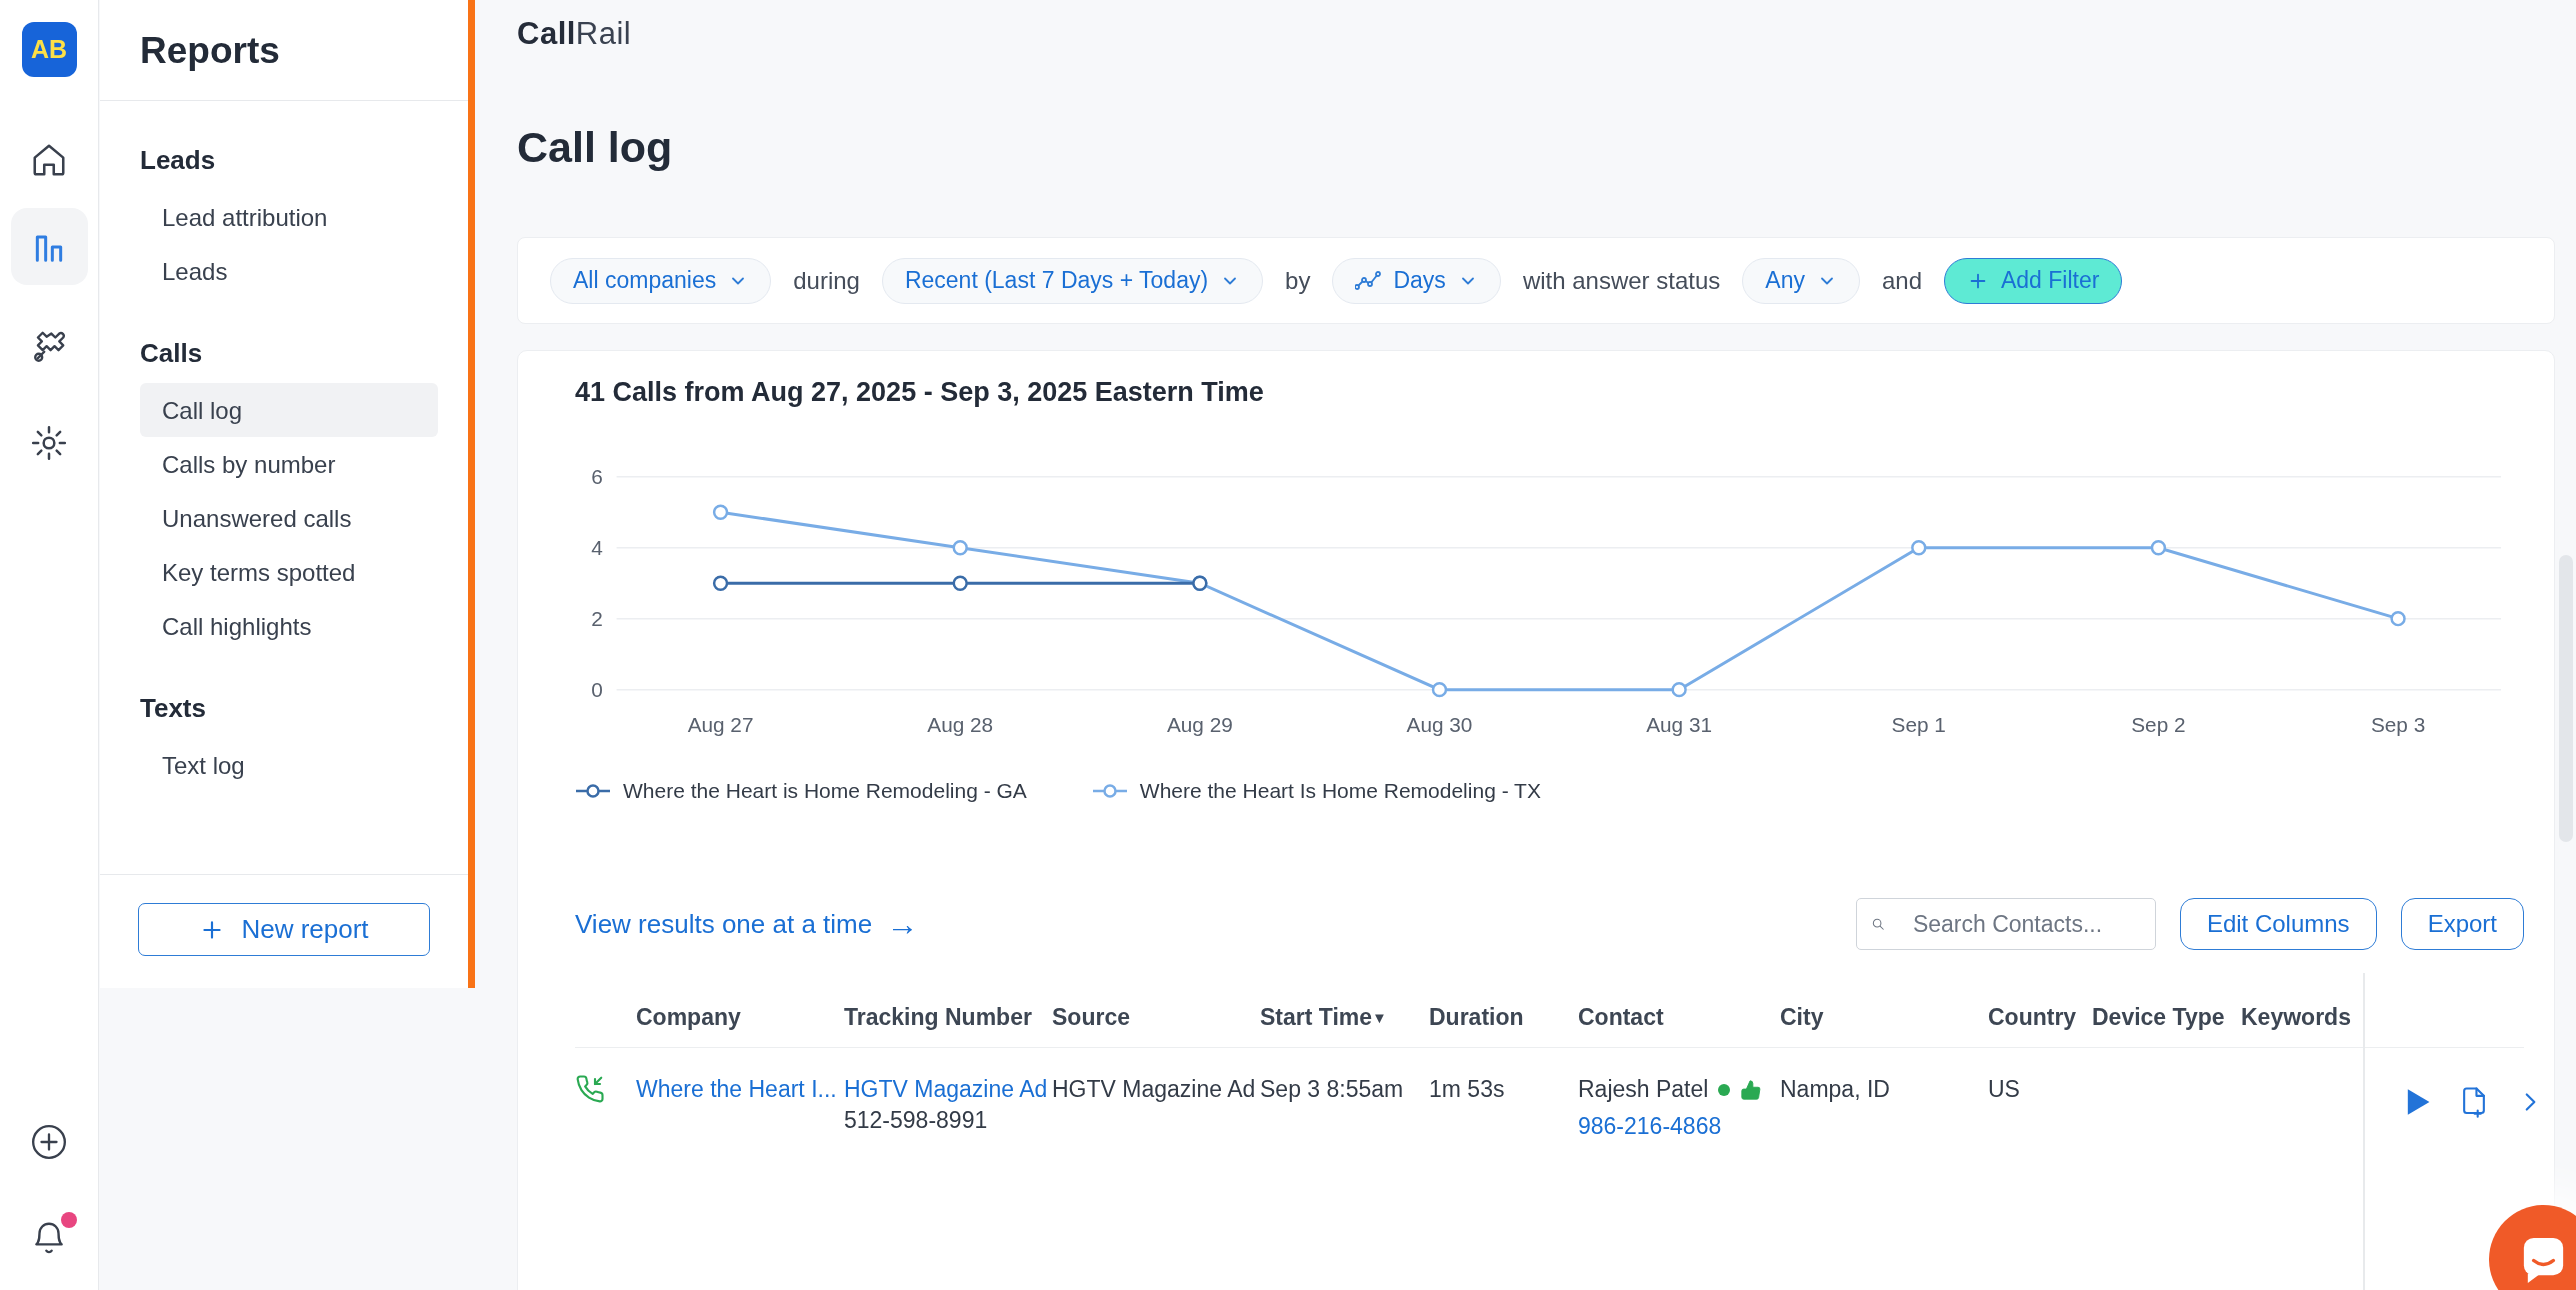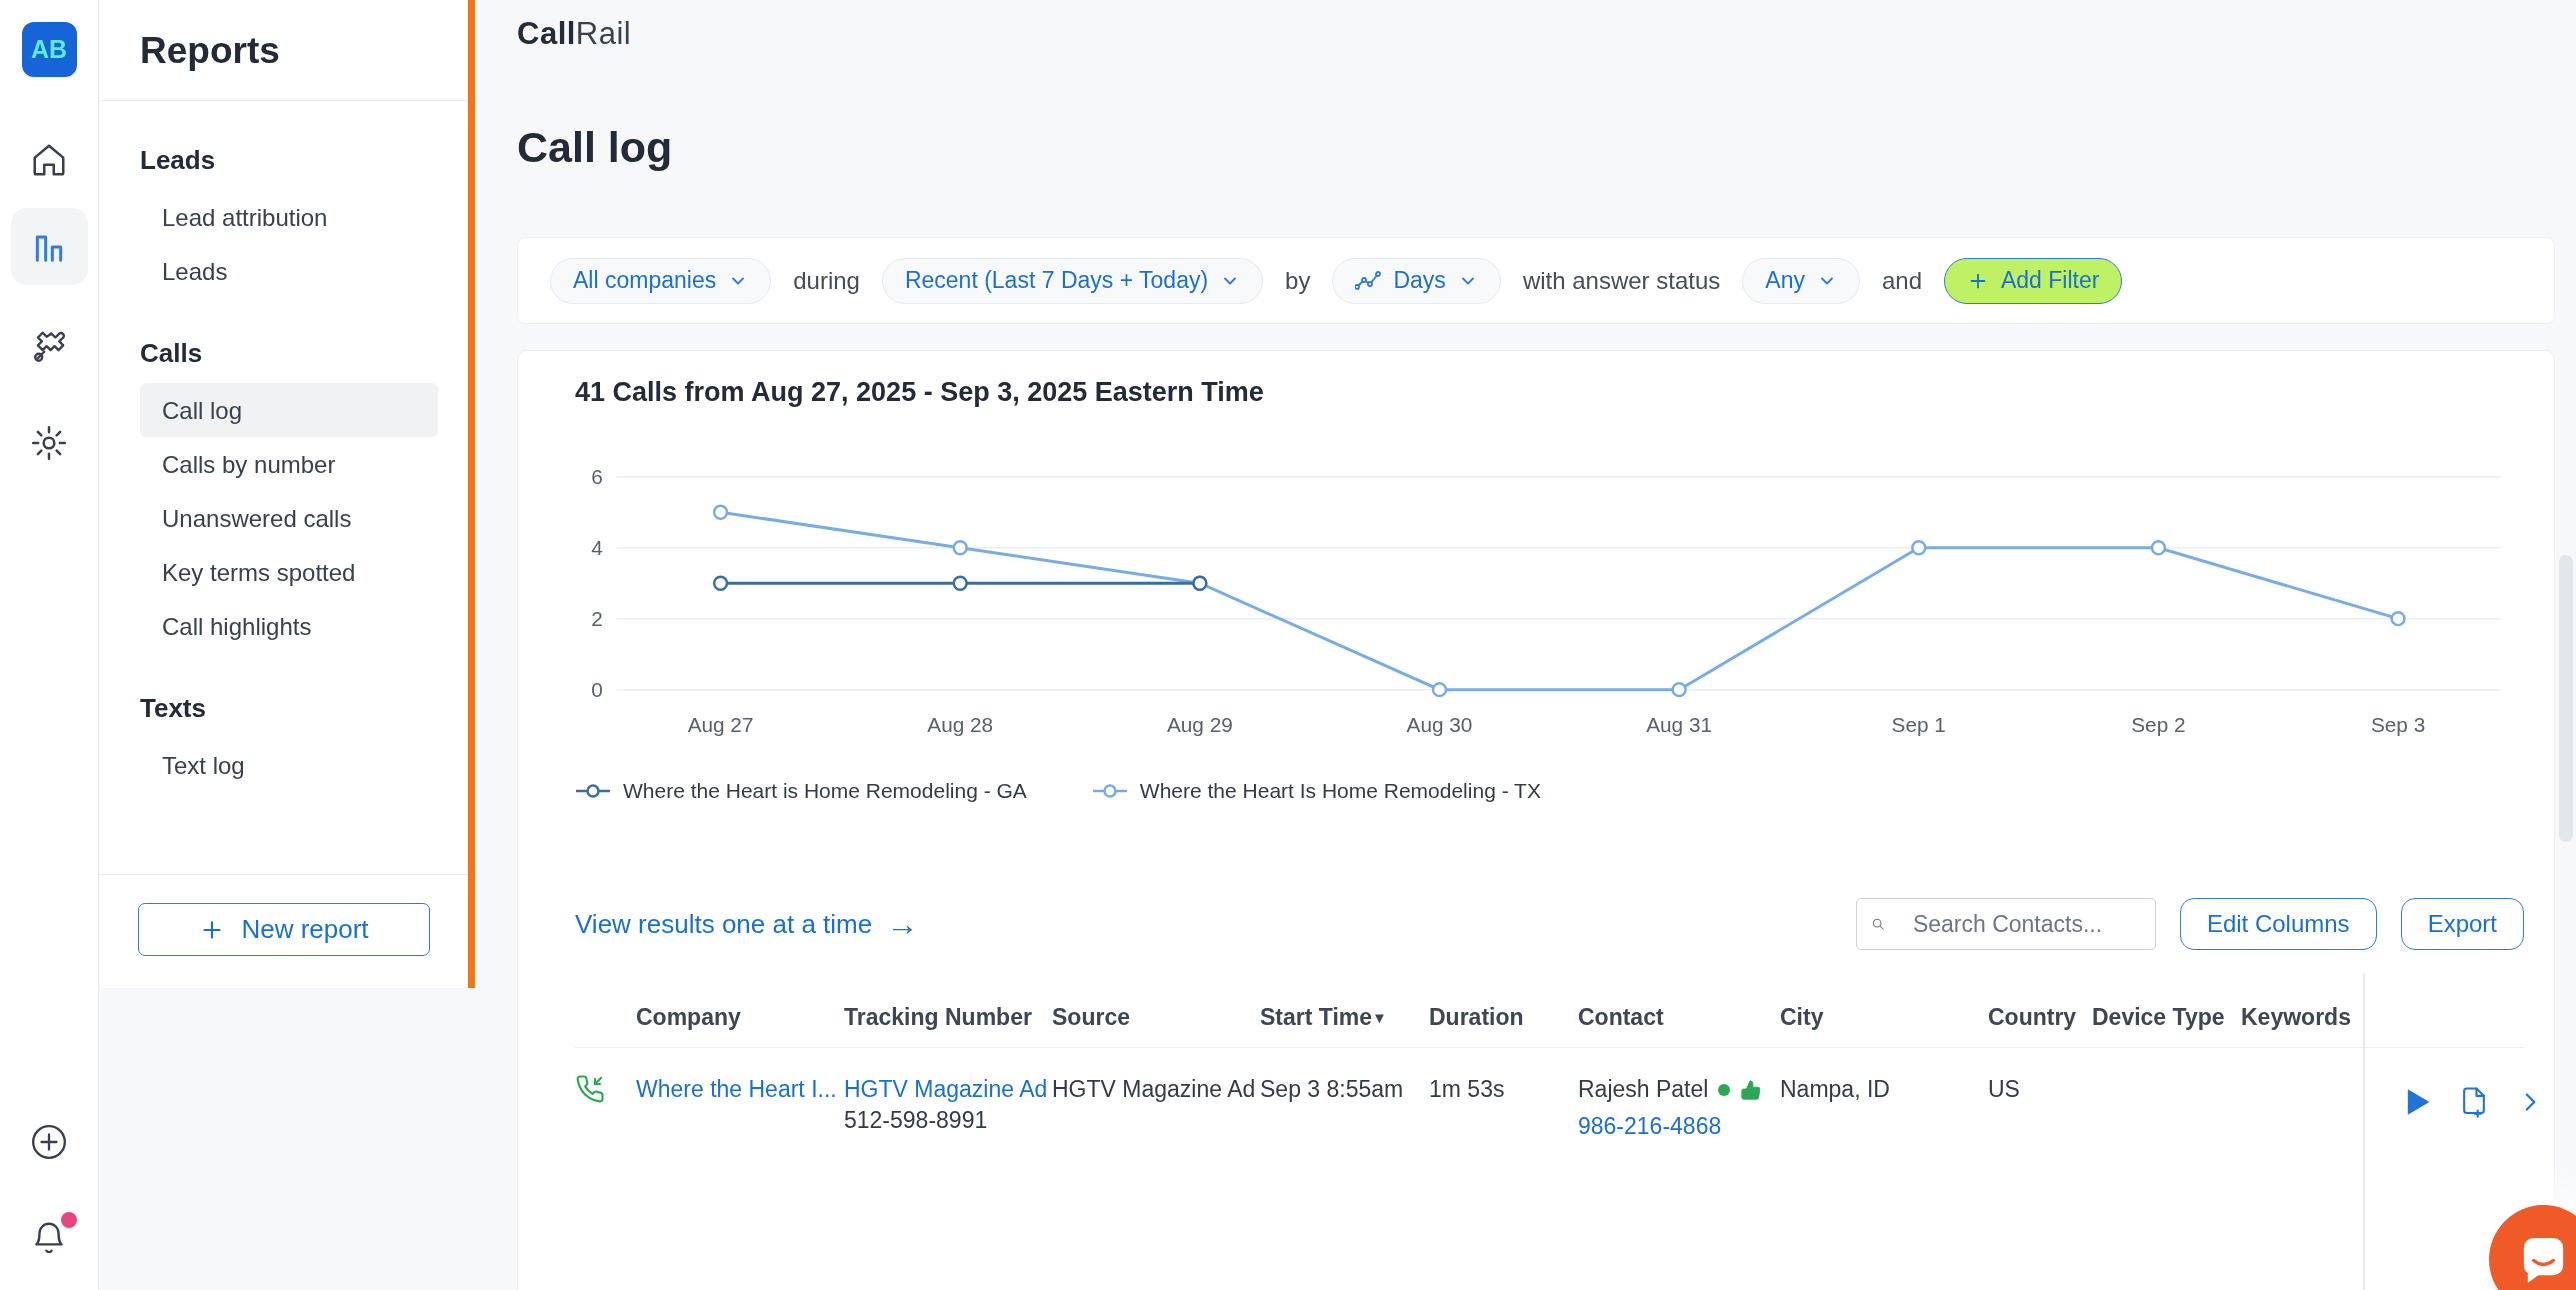--- a/index.html
+++ b/index.html
@@ -3,21 +3,21 @@
 <meta charset="utf-8">
 <style>
   * { margin:0; padding:0; box-sizing:border-box; }
   html,body { width:2576px; height:1290px; overflow:hidden; background:#f7f8fa;
     font-family:"Liberation Sans", sans-serif; color:#2b3442; }
 
   
   .rail { position:absolute; left:0; top:0; width:99px; height:1290px; background:#fff;
     border-right:1px solid #e7e9ec; display:flex; flex-direction:column; align-items:center; z-index:5; }
   .avatar { margin-top:22px; width:55px; height:55px; border-radius:12px; background:#1764d9;
-    color:#5eead4; font-size:25px; font-weight:bold; display:flex; align-items:center; justify-content:center; cursor:pointer; }
+    color:#fde047; font-size:25px; font-weight:bold; display:flex; align-items:center; justify-content:center; cursor:pointer; }
   .rail-icon { width:44px; height:44px; display:flex; align-items:center; justify-content:center; cursor:pointer; }
   .rail-icon svg { stroke:#39404d; }
   .rail-tile { width:77px; height:77px; border-radius:16px; background:#f3f4f6; display:flex;
     align-items:center; justify-content:center; cursor:pointer; }
   .rail-tile svg { stroke:#2f7de1; }
   .rail-bottom { margin-top:auto; display:flex; flex-direction:column; align-items:center; margin-bottom:30px; }
   .bell-wrap { position:relative; }
   .bell-dot { position:absolute; top:-4px; right:-6px; width:16px; height:16px; border-radius:50%; background:#e84680; }
 
   
@@ -41,21 +41,21 @@
   .logo { font-size:31px; color:#252c39; letter-spacing:0.5px; }
   .logo b { font-weight:bold; }
   .logo span.light { font-weight:normal; color:#3a4250; }
   .page-title { font-size:43px; font-weight:bold; color:#232b38; margin-top:71px; }
 
   .filter-card { margin-top:65px; width:2038px; height:87px; background:#fff; border:1px solid #eceef1;
     border-radius:8px; display:flex; align-items:center; padding:0 32px; gap:22px; }
   .pill { display:inline-flex; align-items:center; gap:12px; height:46px; padding:0 22px; border-radius:23px;
     background:#f7f9fb; border:1px solid #e4e9f0; color:#1a6fd4; font-size:23px; cursor:pointer; white-space:nowrap; }
   .pill svg { flex:none; }
-  .pill-outline { background:#bef264; border:1px solid #2e7cd6; }
+  .pill-outline { background:#5eead4; border:1px solid #2e7cd6; }
   .filter-word { font-size:24px; color:#454d5a; }
 
   .big-card { margin-top:26px; width:2038px; height:951px; background:#fff; border:1px solid #eceef1;
     border-radius:10px 10px 0 0; padding:26px 30px 0 57px; position:relative; }
   .chart-title { font-size:27px; font-weight:bold; color:#232b38; }
   .chart-wrap { margin-top:42px; }
   .legend { margin-top:16px; display:flex; gap:65px; }
   .legend-item { display:flex; align-items:center; gap:12px; font-size:21px; color:#333b47; }
 
   .toolbar { margin-top:95px; display:flex; align-items:center; }

